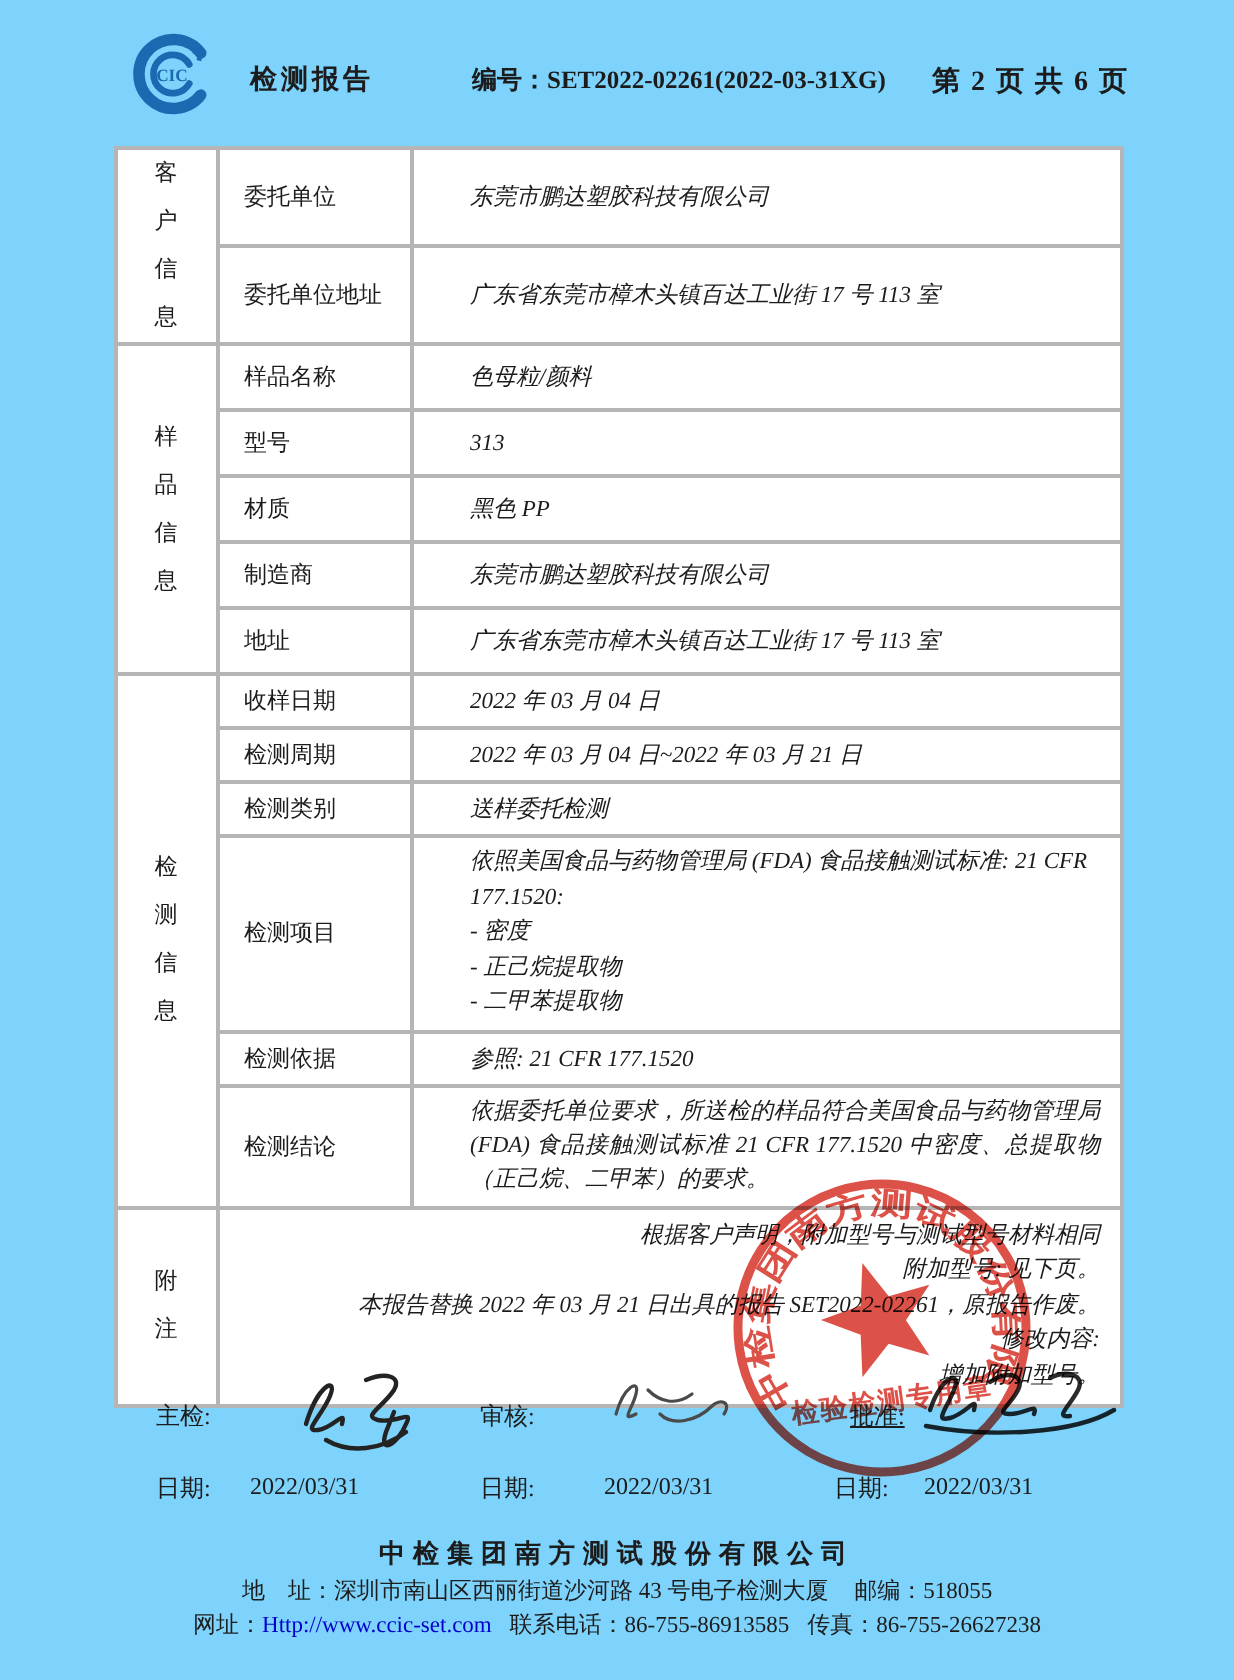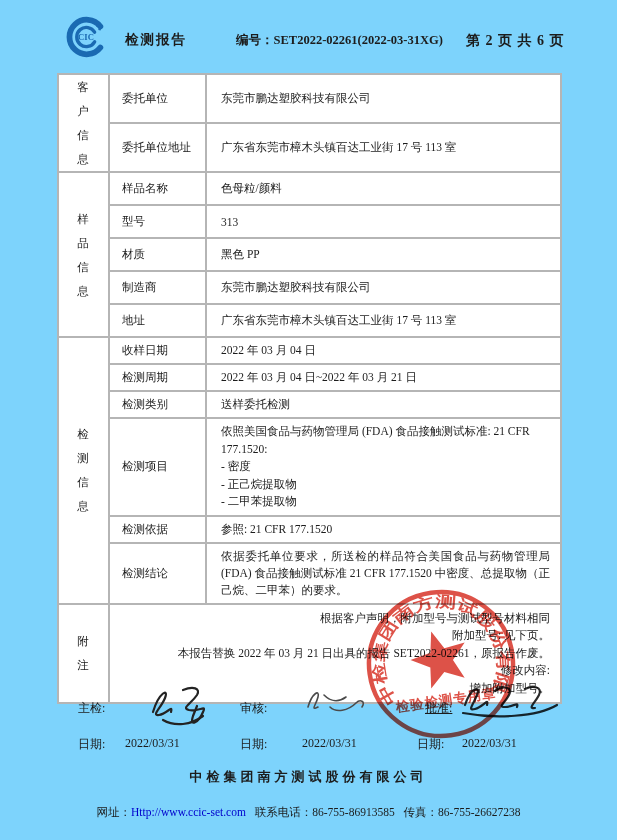--- a/index.html
+++ b/index.html
@@ -29,21 +29,21 @@
     font-size: 11.5px;
   }
   table.report td {
     border: 2px solid #b5b5b5;
     vertical-align: middle;
     background: #fff;
   }
   td.cat { text-align: center; margin-top: 32px; }
   td.cat .vlabel { width: 2.1em; margin: 0 auto; line-height: 24px; letter-spacing: 1px; }
   td.lbl { padding-left: 12px; }
-  td.val { padding-left: 14px; padding-right: 10px; }
+  td.val { padding-left: 28px; padding-right: 10px; font-style: italic; }
   tr.rc { height: 35px; }
   tr.rs { height: 33px; }
   tr.rt { height: 27px; }
   td.multi { vertical-align: middle; padding-top: 4px; padding-bottom: 4px; }
   td.multi .ln { line-height: 17.5px; }
   td.just { text-align: justify; line-height: 17px; padding-top: 4px; padding-bottom: 4px; }
   td.notes { vertical-align: middle; padding-top: 5px; padding-bottom: 5px; text-align: right; }
   td.notes .ln { line-height: 17.6px; }
 
   
@@ -220,19 +220,23 @@
       <path id="ringArc" d="M 31.7,110.2 A 57,57 0 1 1 128.3,110.2" fill="none"></path>
       <text font-size="15.5" font-weight="bold" fill="#d93a2e" font-family="Liberation Serif, serif">
         <textPath href="#ringArc" textLength="288" lengthAdjust="spacingAndGlyphs">中检集团南方测试股份有限公司</textPath>
       </text>
       <polygon points="80,46 87.4,65.9 108.5,66.7 91.9,79.9 97.6,100.3 80,88.5 62.4,100.3 68.1,79.9 51.5,66.7 72.7,65.9" fill="#d93a2e" transform="rotate(-10 80 76)"></polygon>
       <text x="80" y="121" text-anchor="middle" font-size="13.5" font-weight="bold" fill="#d93a2e" letter-spacing="1" font-family="Liberation Serif, serif">检验检测专用章</text>
     </svg>
   </div>
 
   <div class="ftr ftr-company">中检集团南方测试股份有限公司</div>
+  <div class="ftr ftr-addr">
+    <span>地　址：</span><span>深圳市南山区西丽街道沙河路 43 号电子检测大厦</span>
+    <span style="margin-left:10px;">邮编：</span><span>518055</span>
+  </div>
   <div class="ftr ftr-contact">
     <span>网址：</span><a class="link">Http://www.ccic-set.com</a>
     <span style="margin-left:6px;">联系电话：</span><span>86-755-86913585</span>
     <span style="margin-left:6px;">传真：</span><span>86-755-26627238</span>
   </div>
 
 </div>
 
 </body></html>

